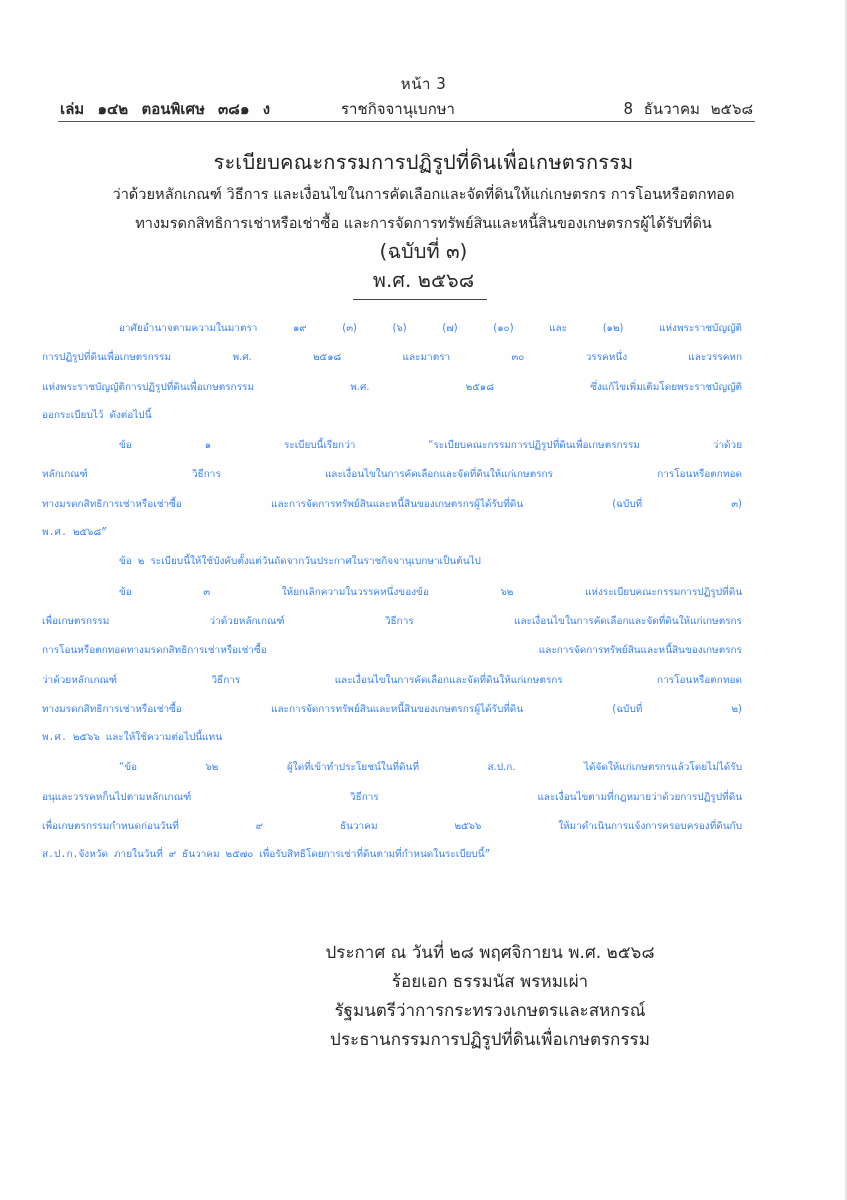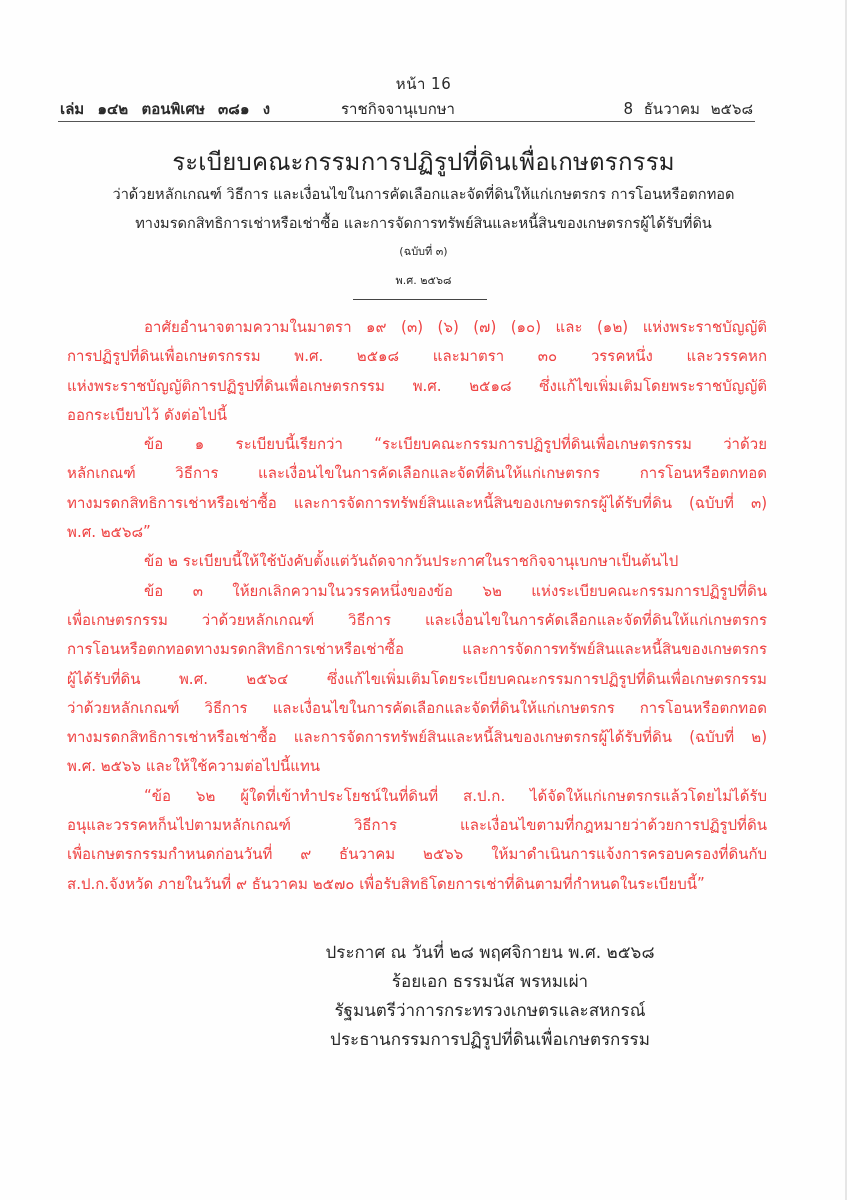--- a/index.html
+++ b/index.html
@@ -48,84 +48,85 @@
     .gh-name { position: absolute; left: 283px; top: 0; }
     .gh-date { position: absolute; right: 2px; top: 0; word-spacing: 6px; }
 
     .title-block {
       position: absolute;
       top: 145px;
       left: 0; width: 847px;
       text-align: center;
     }
     .main-title {
-      font-size: 24px;
+      font-size: 20px;
       line-height: 34px;
       letter-spacing: 0.2px;
       color: #222;
     }
     .subtitle-line {
       font-size: 14.6px;
       line-height: 29px;
       color: #2a2a2a;
     }
     .edition-line, .year-line {
-      font-size: 11px;
+      font-size: 20px;
       line-height: 29px;
     }
     .title-rule {
       position: absolute;
       top: 299px;
       left: 353px;
       width: 134px;
       height: 0;
       border-top: 1.5px solid #444;
     }
 
     .body-text {
       position: absolute;
       top: 313px;
-      left: 67px;
+      left: 42px;
       width: 700px;
-      font-size: 15px;
+      font-size: 10px;
       line-height: 29.3px;
-      color: #ef4444;
+      color: #3b82f6;
     }
     .para {
       margin: 0;
       text-align: justify;
       text-align-last: left;
     }
     .line {
       display: block;
       white-space: nowrap;
       text-align: justify;
       text-align-last: justify;
     }
     .line.last {
       text-align-last: left;
+      font-family: Liberation Mono, monospace;
     }
     .indent { padding-left: 77px; }
 
     .signature-block {
       position: absolute;
       top: 938px;
       left: 300px;
       width: 380px;
       text-align: center;
       font-size: 17px;
       line-height: 29px;
     }
   </style>
 </head>
 <body>
 
 <div class="page">
 
-  <div class="page-number">หน้า 16</div>
+  <div class="page-number">หน้า 3</div>
 
   <div class="gazette-header">
     <span class="gh-vol">เล่ม ๑๔๒ ตอนพิเศษ ๓๘๑ ง</span>
     <span class="gh-name">ราชกิจจานุเบกษา</span>
     <span class="gh-date">8 ธันวาคม ๒๕๖๘</span>
   </div>
 
   <div class="title-block">
     <div class="main-title">ระเบียบคณะกรรมการปฏิรูปที่ดินเพื่อเกษตรกรรม</div>
     <div class="subtitle-line">ว่าด้วยหลักเกณฑ์ วิธีการ และเงื่อนไขในการคัดเลือกและจัดที่ดินให้แก่เกษตรกร การโอนหรือตกทอด</div>
@@ -148,21 +149,20 @@
       <span class="line">ทางมรดกสิทธิการเช่าหรือเช่าซื้อ และการจัดการทรัพย์สินและหนี้สินของเกษตรกรผู้ได้รับที่ดิน (ฉบับที่ ๓)</span>
       <span class="line last">พ.ศ. ๒๕๖๘”</span>
     </div>
     <div class="para">
       <span class="line indent last">ข้อ ๒ ระเบียบนี้ให้ใช้บังคับตั้งแต่วันถัดจากวันประกาศในราชกิจจานุเบกษาเป็นต้นไป</span>
     </div>
     <div class="para">
       <span class="line indent">ข้อ ๓ ให้ยกเลิกความในวรรคหนึ่งของข้อ ๖๒ แห่งระเบียบคณะกรรมการปฏิรูปที่ดิน</span>
       <span class="line">เพื่อเกษตรกรรม ว่าด้วยหลักเกณฑ์ วิธีการ และเงื่อนไขในการคัดเลือกและจัดที่ดินให้แก่เกษตรกร</span>
       <span class="line">การโอนหรือตกทอดทางมรดกสิทธิการเช่าหรือเช่าซื้อ และการจัดการทรัพย์สินและหนี้สินของเกษตรกร</span>
-      <span class="line">ผู้ได้รับที่ดิน พ.ศ. ๒๕๖๔ ซึ่งแก้ไขเพิ่มเติมโดยระเบียบคณะกรรมการปฏิรูปที่ดินเพื่อเกษตรกรรม</span>
       <span class="line">ว่าด้วยหลักเกณฑ์ วิธีการ และเงื่อนไขในการคัดเลือกและจัดที่ดินให้แก่เกษตรกร การโอนหรือตกทอด</span>
       <span class="line">ทางมรดกสิทธิการเช่าหรือเช่าซื้อ และการจัดการทรัพย์สินและหนี้สินของเกษตรกรผู้ได้รับที่ดิน (ฉบับที่ ๒)</span>
       <span class="line last">พ.ศ. ๒๕๖๖ และให้ใช้ความต่อไปนี้แทน</span>
     </div>
     <div class="para">
       <span class="line indent">“ข้อ ๖๒ ผู้ใดที่เข้าทำประโยชน์ในที่ดินที่ ส.ป.ก. ได้จัดให้แก่เกษตรกรแล้วโดยไม่ได้รับ</span>
       <span class="line">อนุและวรรคหก็นไปตามหลักเกณฑ์ วิธีการ และเงื่อนไขตามที่กฎหมายว่าด้วยการปฏิรูปที่ดิน</span>
       <span class="line">เพื่อเกษตรกรรมกำหนดก่อนวันที่ ๙ ธันวาคม ๒๕๖๖ ให้มาดำเนินการแจ้งการครอบครองที่ดินกับ</span>
       <span class="line last">ส.ป.ก.จังหวัด ภายในวันที่ ๙ ธันวาคม ๒๕๗๐ เพื่อรับสิทธิโดยการเช่าที่ดินตามที่กำหนดในระเบียบนี้”</span>
     </div>

